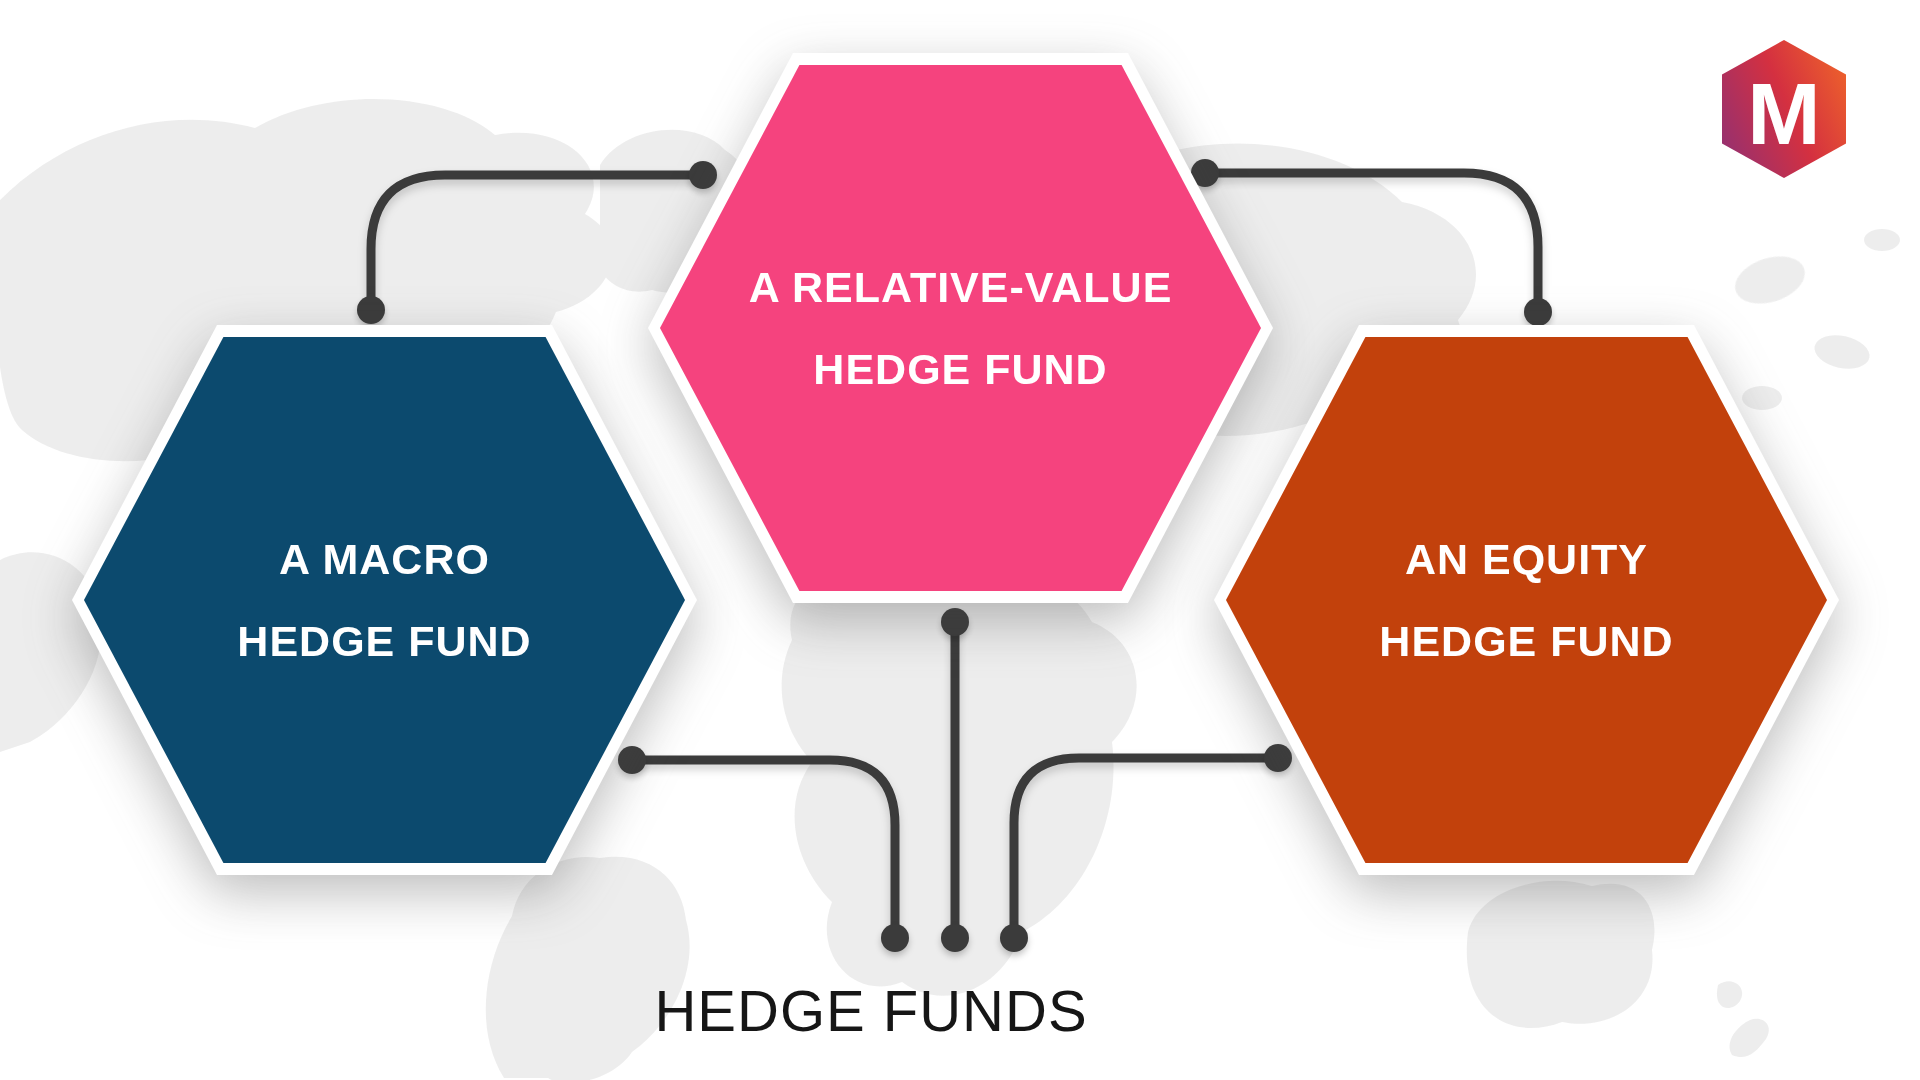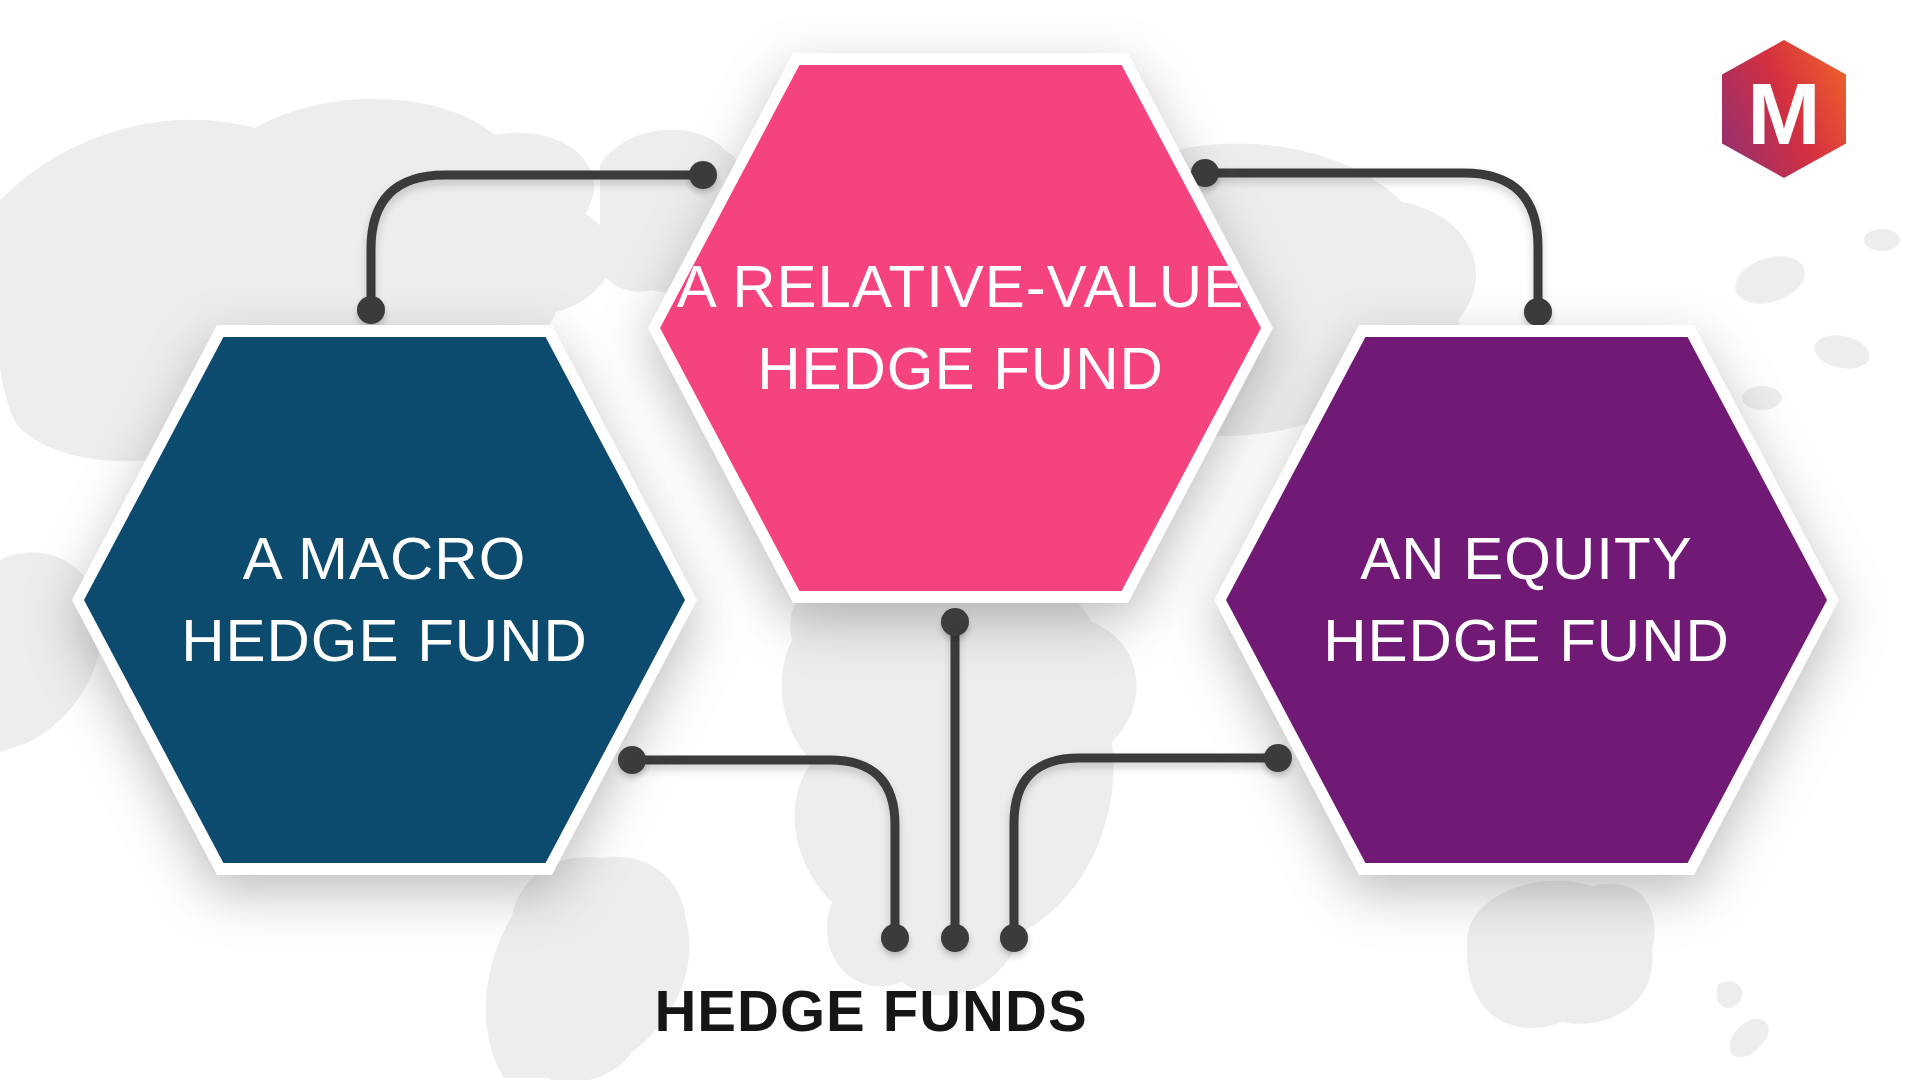--- a/index.html
+++ b/index.html
@@ -16,32 +16,32 @@
   .hex-white{
     position:absolute;inset:0;background:#ffffff;
     clip-path:polygon(0% 50%,23.2% 0%,76.8% 0%,100% 50%,76.8% 100%,23.2% 100%);
   }
   .hex-inner{
     position:absolute;left:12px;top:12px;right:12px;bottom:12px;
     clip-path:polygon(0% 50%,23.2% 0%,76.8% 0%,100% 50%,76.8% 100%,23.2% 100%);
     display:flex;align-items:center;justify-content:center;
   }
   .hex-label{
-    text-align:center;color:#ffffff;font-weight:400;font-size:60px;
+    text-align:center;color:#ffffff;font-weight:700;font-size:43px;
     letter-spacing:1px;
   }
   .hex-label div{line-height:82px;white-space:nowrap;}
 
   .hex-macro{left:72px;top:325px;}
   .hex-relative{left:648px;top:53px;}
   .hex-equity{left:1214px;top:325px;}
 
   .title{
     position:absolute;left:371px;top:980px;width:1000px;text-align:center;
-    font-size:58px;font-weight:700;color:#161616;letter-spacing:1px;
+    font-size:58px;font-weight:400;color:#161616;letter-spacing:1px;
     line-height:62px;white-space:nowrap;
   }
 
   .logo{position:absolute;left:1722px;top:40px;width:124px;height:138px;}
   .logo text{
     font-family:"Liberation Sans",sans-serif;font-weight:900;font-size:88px;
   }
 </style>
 </head>
 <body>
@@ -113,21 +113,21 @@
         <div class="hex-label">
           <div>A RELATIVE-VALUE</div>
           <div>HEDGE FUND</div>
         </div>
       </div>
     </div>
   </div>
 
   <div class="hex hex-equity">
     <div class="hex-white">
-      <div class="hex-inner" style="background: #701a75;">
+      <div class="hex-inner" style="background: #c2410c;">
         <div class="hex-label">
           <div>AN EQUITY</div>
           <div>HEDGE FUND</div>
         </div>
       </div>
     </div>
   </div>
 
   <div class="title">HEDGE FUNDS</div>
 

